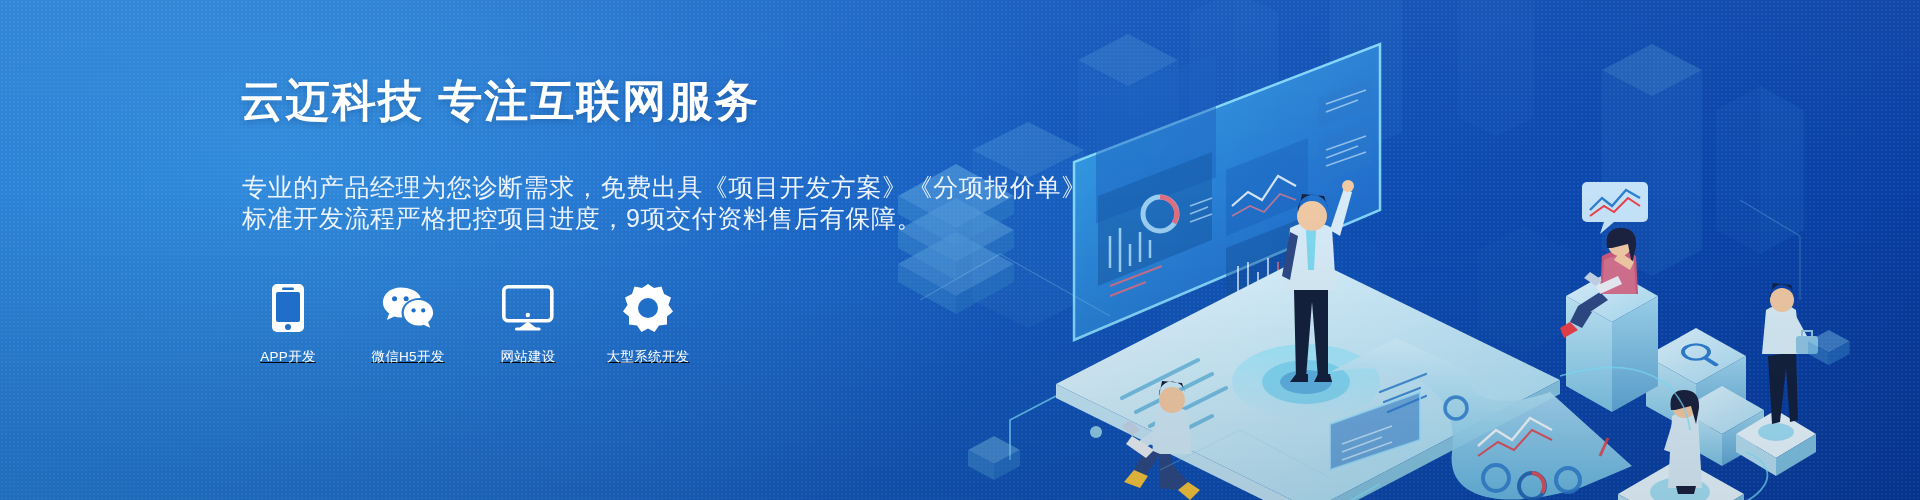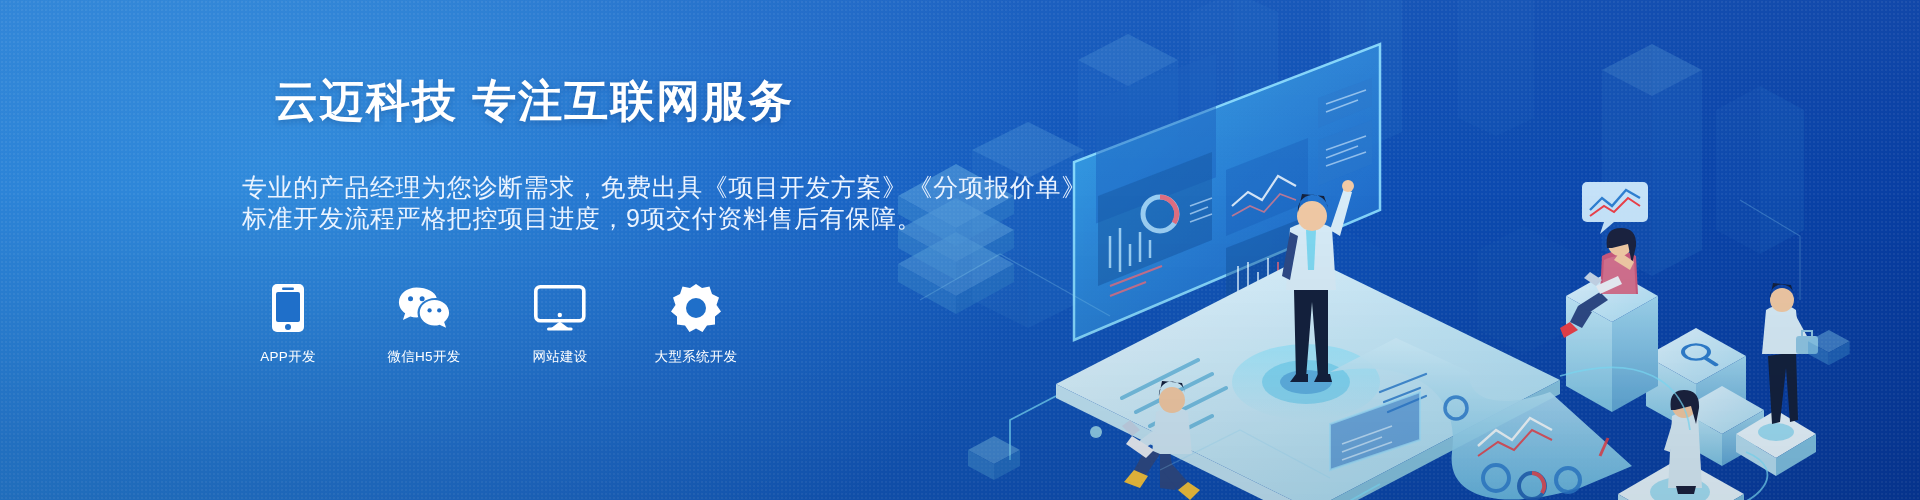--- a/index.html
+++ b/index.html
@@ -32,34 +32,33 @@
   }
 
   
   .copy{ position:absolute; left:240px; top:0; width:760px; height:500px; }
 
   .title{
     position:absolute; top:74px; left:0;
     font-size:44px; line-height:54px; font-weight:bold;
     color:#ffffff; letter-spacing:2px; white-space:nowrap;
     text-shadow:0 2px 6px rgba(0,30,80,.25);
-    margin-left:34px;
   }
   .sub{
     position:absolute; left:2px;
     font-size:25px; line-height:30px; color:#eaf3ff;
     letter-spacing:.6px; white-space:nowrap;
   }
   .sub.l1{ top:172px; }
   .sub.l2{ top:203px; }
 
   
   .services{
     position:absolute; left:0; top:282px;
-    display:flex; align-items:flex-start; gap:40px;
+    display:flex; align-items:flex-start; gap:24px;text-decoration:underline;
   }
   .svc{ width:96px; display:flex; flex-direction:column; align-items:center; }
   .svc-ico{
     height:52px; width:52px;
     display:flex; align-items:center; justify-content:center;
     margin-bottom:14px;
   }
   .svc-ico svg{ display:block; }
   .svc-lb{
     font-size:13.5px; color:#ffffff; white-space:nowrap; letter-spacing:.3px;

